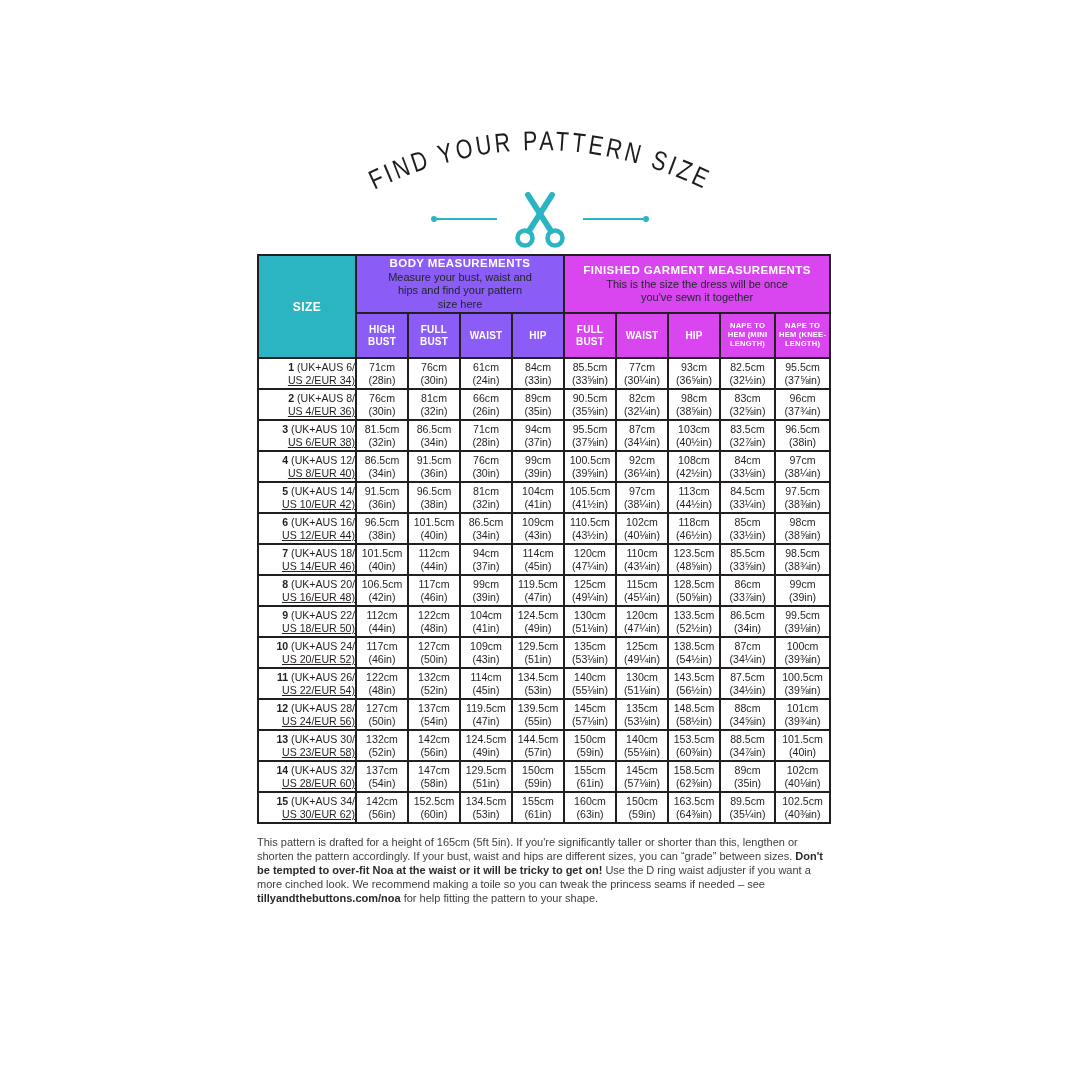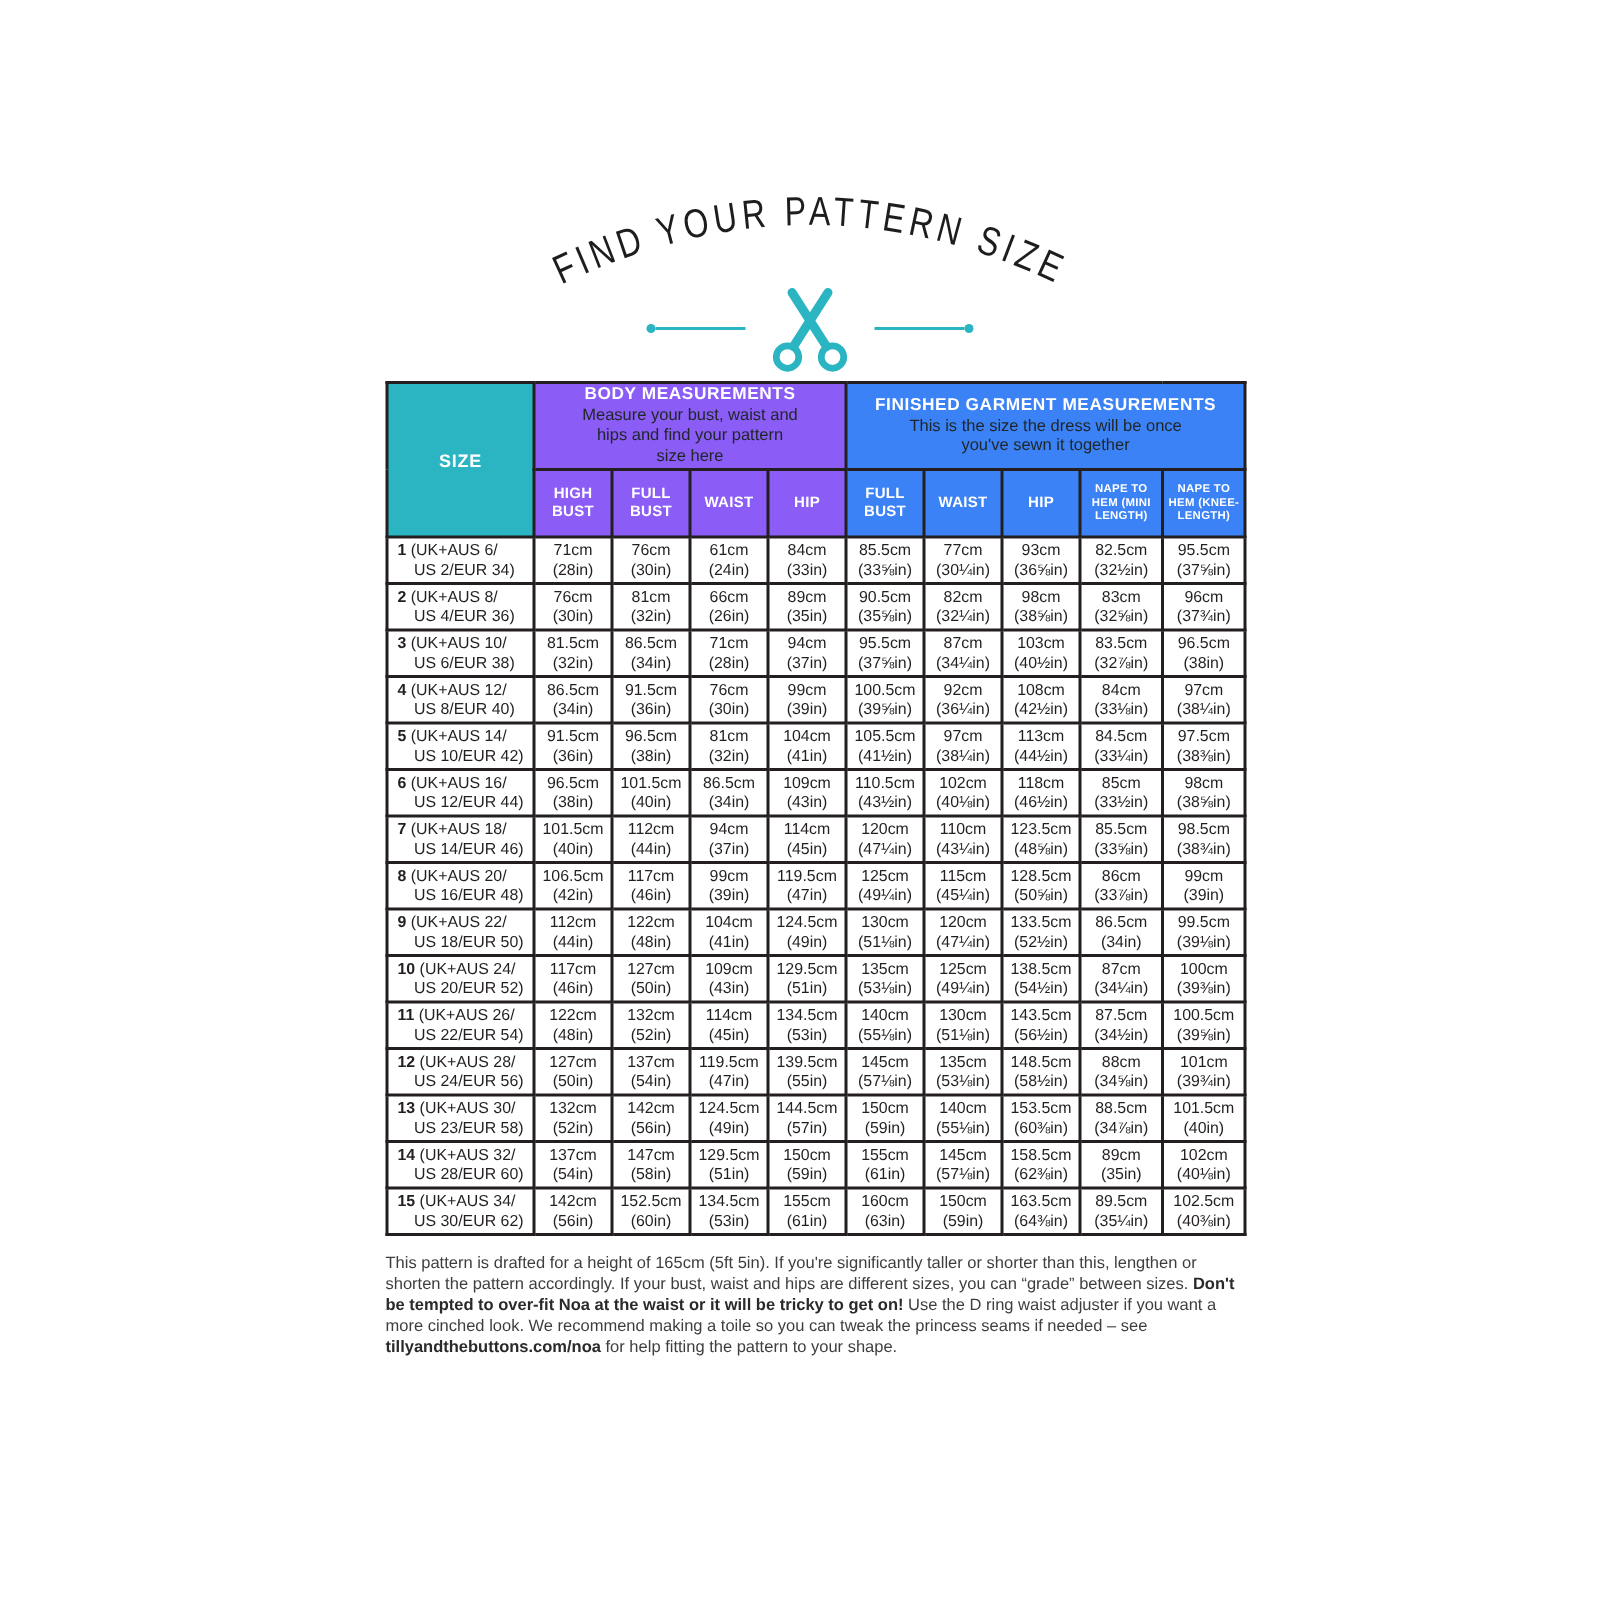--- a/index.html
+++ b/index.html
@@ -49,42 +49,42 @@
 
   .size-head {
     background:#2bb5c3; color:#ffffff;
     font-size:12px; font-weight:bold; letter-spacing:0.5px;
     text-align:center;
   }
   th.group { height:58px; text-align:center; font-weight:normal; }
   th.group .gt { font-size:11.5px; font-weight:bold; letter-spacing:0.4px; }
   th.group .gs { font-size:11px; line-height:1.2; margin-top:2px; padding:0 30px; }
   th.teal { background:#8b5cf6; }
-  th.pink { background:#3b82f6; }
+  th.pink { background:#d946ef; }
   th.teal .gt { color:#ffffff; }
   th.pink .gt { color:#ffffff; }
   th.teal .gs, th.pink .gs { color:#20272a; }
 
   th.sub {
     height:45px; text-align:center; color:#ffffff;
     font-size:10px; font-weight:bold; line-height:1.15; letter-spacing:0.2px;
     padding:0 2px;
   }
   th.sub.nape { font-size:7.6px; letter-spacing:0.2px;margin-left:40px; }
 
   .size-table tbody td {
     height:29.5px; text-align:center;
     font-size:10.6px; line-height:1.18;
     background:#ffffff; padding:2px 0;
   }
   .size-table tbody td.size-cell {
-    text-align:left; padding-left:6px; font-size:10.6px;
+    text-align:right; padding-left:6px; font-size:10.6px;
   }
   .size-table tbody td.size-cell b { font-weight:bold; }
-  .size-table tbody td.size-cell .ind { padding-left:11px; }
+  .size-table tbody td.size-cell .ind { padding-left:11px;text-decoration:underline; }
 
   
   .footnote {
     width:566px; margin:12px auto 0;
     font-size:11px; line-height:1.27; color:#3e3e3e;
   }
   .footnote b { color:#2a2a2a; }
 </style>
 </head>
 <body>

